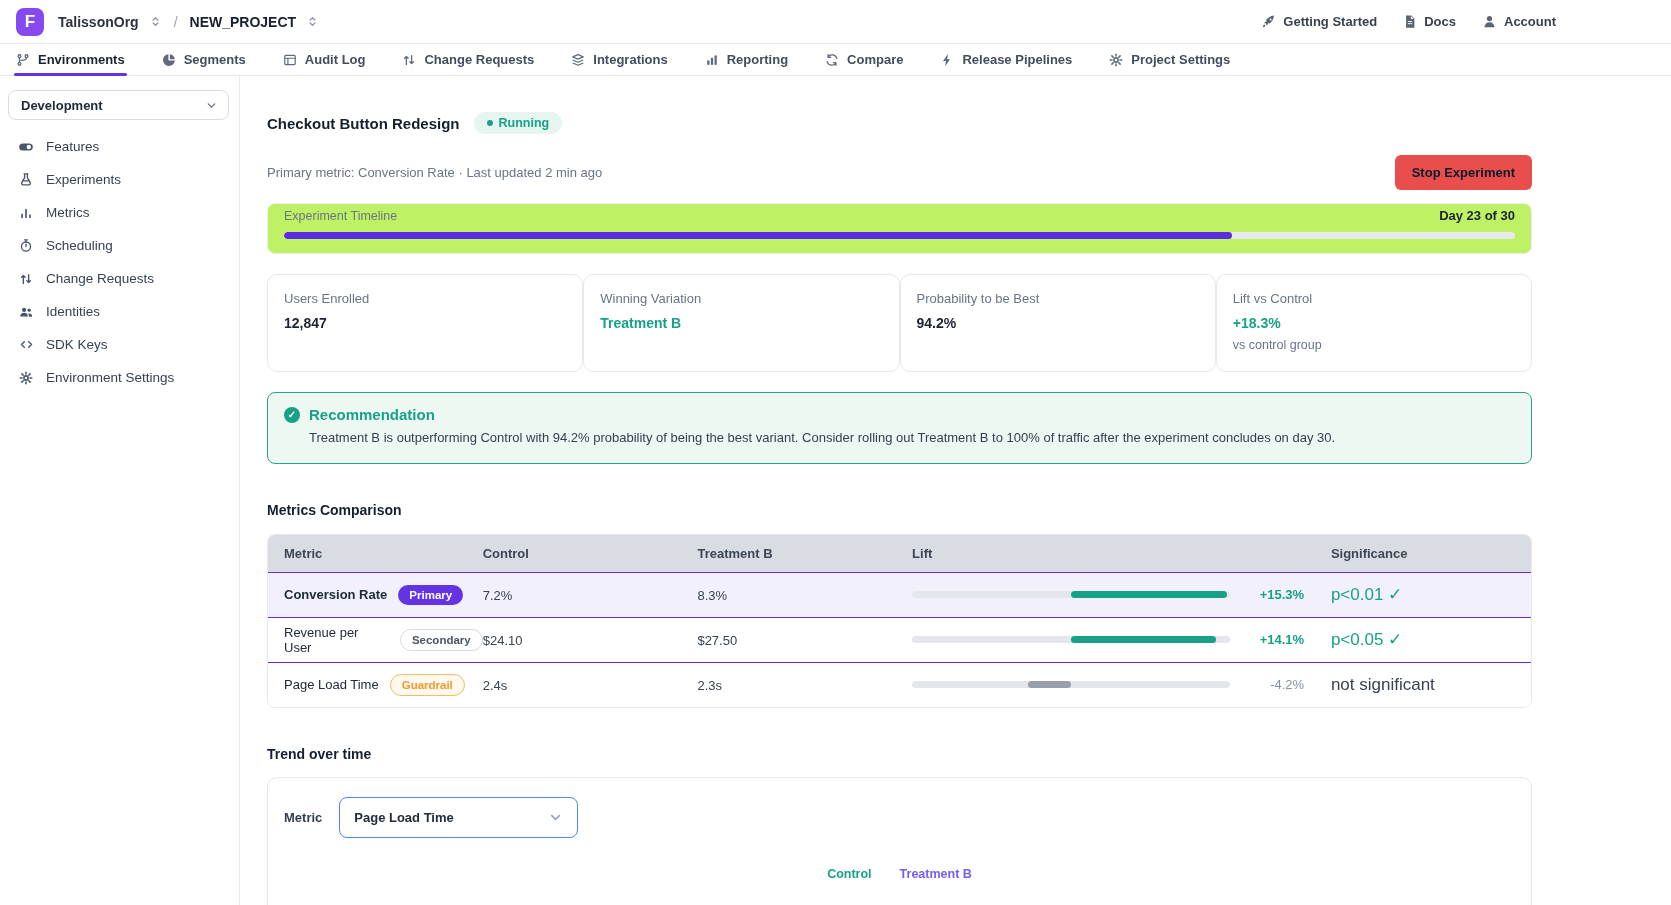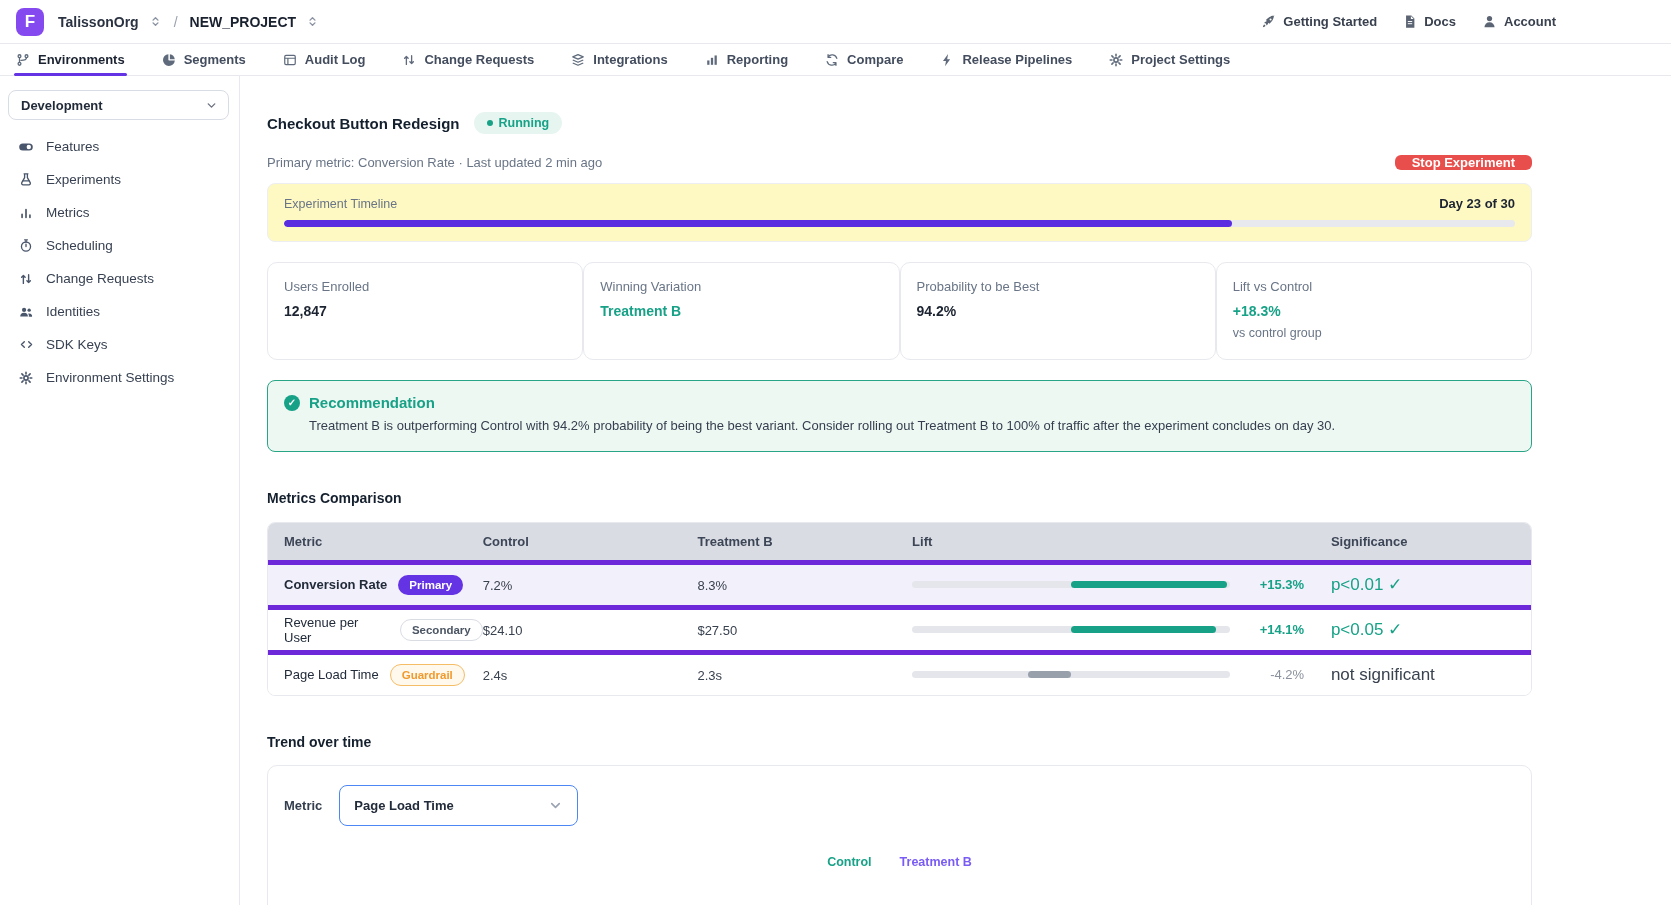--- a/index.html
+++ b/index.html
@@ -50,26 +50,26 @@
   .main { flex:1; padding:36px 139px 0 27px; overflow:hidden; }
 
   
   .exp-head { display:flex; align-items:center; gap:14px; }
   .exp-title { font-size:15px; font-weight:700; color:#15202e; }
   .badge-running { display:flex; align-items:center; gap:6px; background:#e6f5f0; color:#17a287;
                    font-size:12.5px; font-weight:700; padding:4px 13px; border-radius:999px; }
   .badge-running .dot { width:6px; height:6px; border-radius:50%; background:#17a287; }
   .sub-row { margin-top:21px; display:flex; align-items:center; justify-content:space-between; }
   .sub-text { font-size:13px; color:#697586; }
-  .stop-btn { background:#e84f4c; color:#ffffff; font-size:13px; font-weight:700; border:none;
-              padding:0 17px; border-radius:6px; cursor:pointer; }
-
-  
-  .timeline { margin-top:13px; background:#fef9c3; border:1px solid #eceef2; border-radius:8px;
-              padding:12px 16px 14px; }
+  .stop-btn { background:#e84f4c; color:#0f172a; font-size:13px; font-weight:700; border:none;
+              padding:10px 17px; border-radius:6px; cursor:pointer; }
+
+  
+  .timeline { margin-top:13px; background:#bef264; border:1px solid #eceef2; border-radius:8px;
+              padding:4px 16px 14px; }
   .tl-row { display:flex; align-items:center; justify-content:space-between; }
   .tl-label { font-size:12.5px; color:#697586; }
   .tl-day { font-size:13px; font-weight:700; color:#1c2431; }
   .tl-track { margin-top:9px; height:7px; background:#e7e9ee; border-radius:4px; position:relative; overflow:hidden; }
   .tl-fill { position:absolute; left:0; top:0; bottom:0; background:#5a2ee0; border-radius:4px; }
 
   
   .cards { display:flex; margin-top:20px; }
   .card { flex:1; border:1px solid #e7e9ee; border-radius:10px; padding:16px; height:98px; background:#fff; }
   .card-label { font-size:13px; color:#697586; }
@@ -83,21 +83,21 @@
   .reco-title { font-size:15px; font-weight:700; color:#17a287; }
   .reco-body { margin-top:6px; margin-left:25px; font-size:13px; color:#343e4e; line-height:1.45; }
   .check-circle { width:16px; height:16px; border-radius:50%; background:#17a287; color:#fff;
                   display:flex; align-items:center; justify-content:center; font-size:10px; font-weight:700; }
 
   
   .section-h { margin-top:38px; font-size:14px; font-weight:700; color:#15202e; }
   .mtable { margin-top:16px; border:1px solid #e7e9ee; border-radius:8px; overflow:hidden; }
   .thead { display:flex; align-items:center; background:#d9dce3; height:37px; font-size:13px;
            font-weight:600; color:#3d4657; }
-  .trow { display:flex; align-items:center; height:45px; background:#fff; border-top:5px solid #6d28d9; }
+  .trow { display:flex; align-items:center; height:45px; background:#fff; border-top:1px solid #6d28d9; }
   .trow.hl { background:#f2f0fb; }
   .c-metric { width:17%; padding-left:16px; display:flex; align-items:center; gap:11px; }
   .c-control { width:17%; }
   .c-treat { width:17%; }
   .c-lift { width:33%; display:flex; align-items:center; }
   .c-sig { width:16%; padding-left:2px; }
   .mname { font-size:13px; color:#222b3a; }
   .mname.b { font-weight:700; }
   .pill { font-size:11.5px; font-weight:700; padding:4px 11px; border-radius:999px; white-space:nowrap; }
   .pill.primary { background:#6333e4; color:#fff; }

